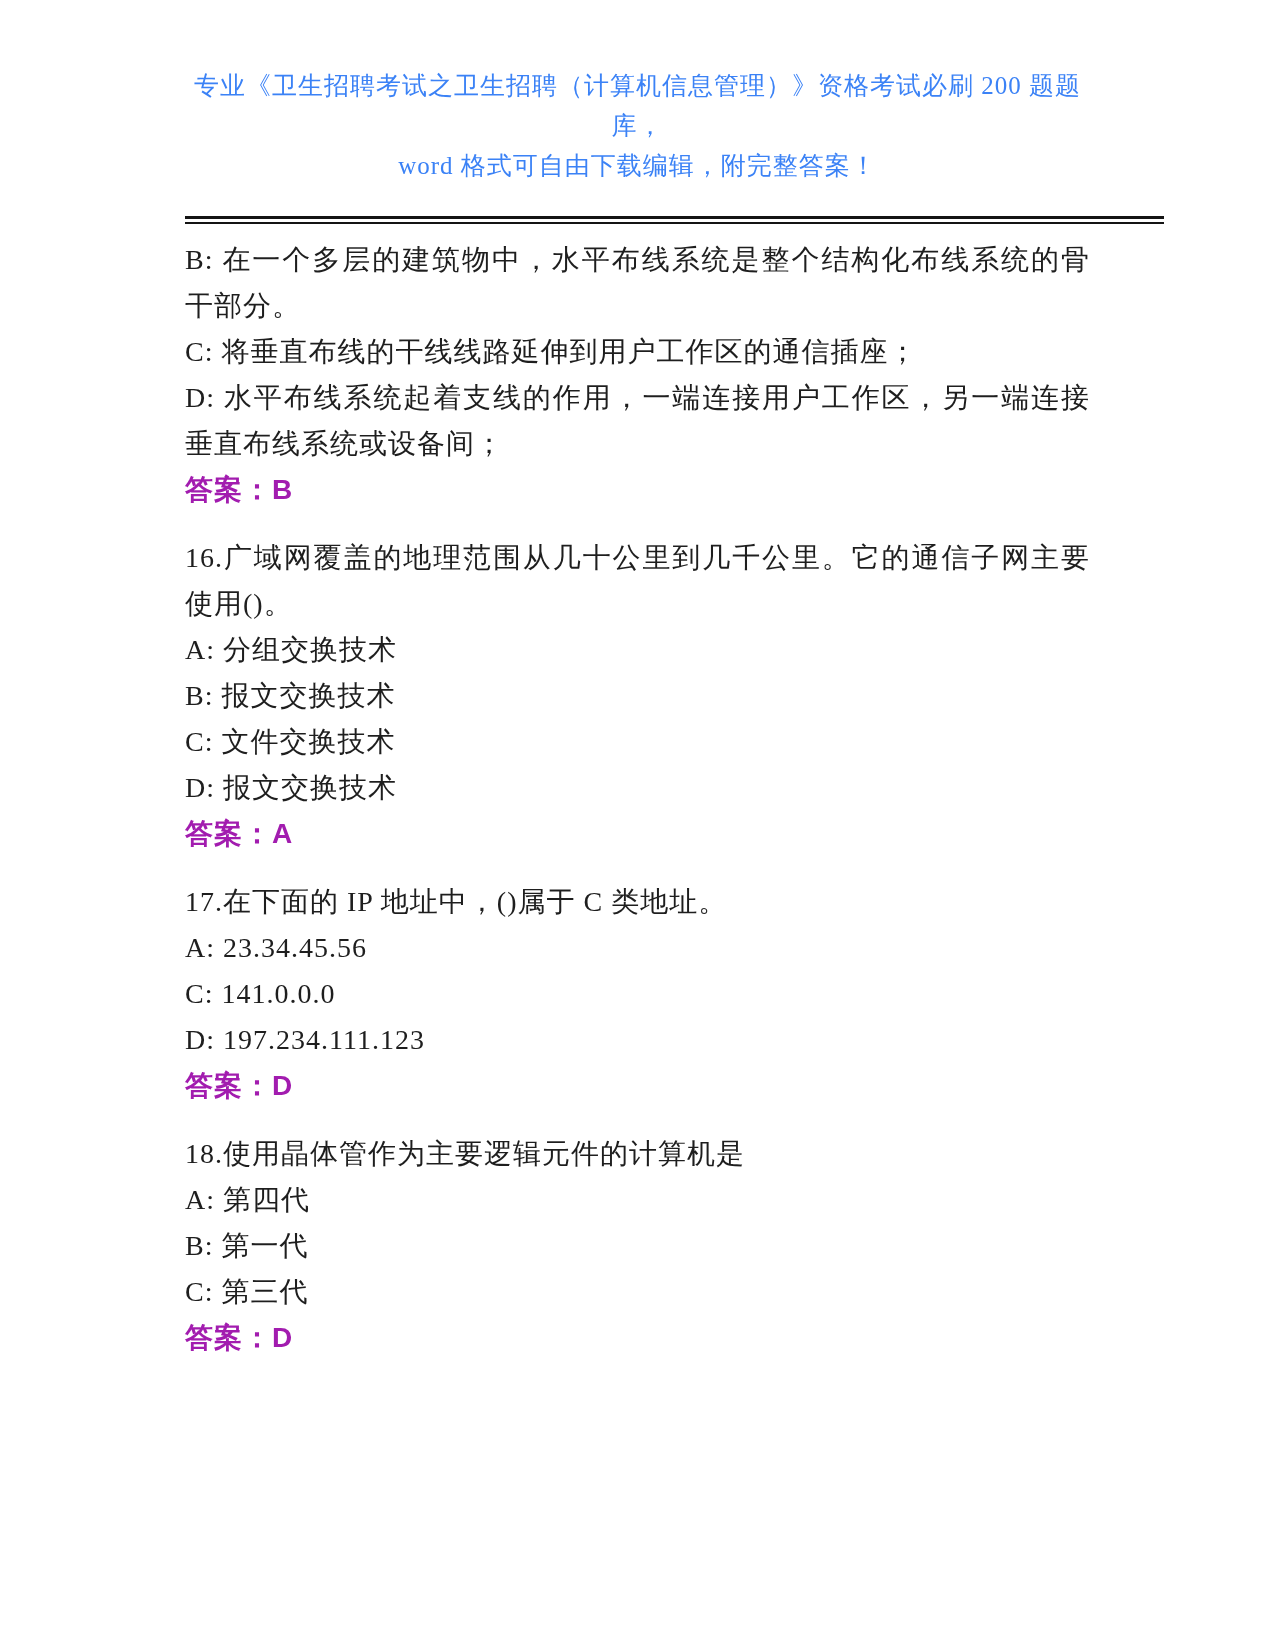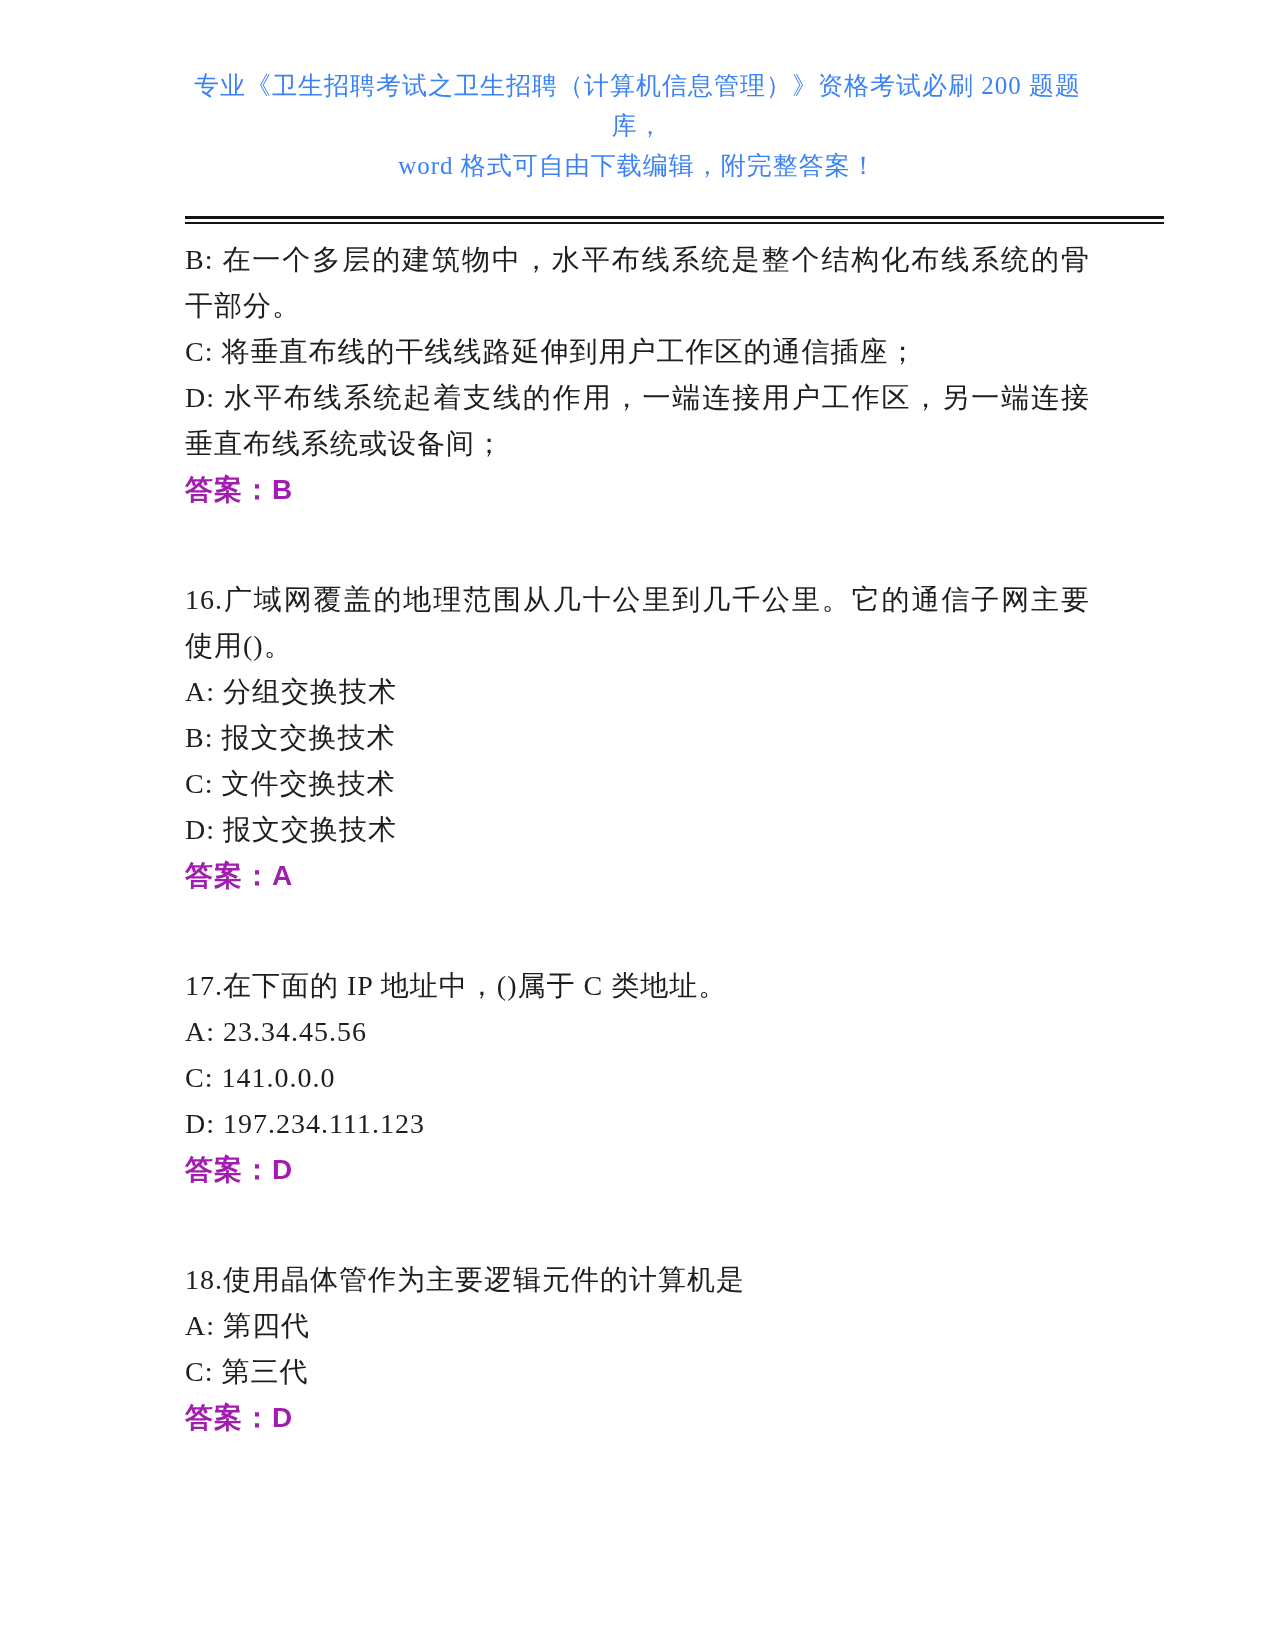--- a/index.html
+++ b/index.html
@@ -34,21 +34,21 @@
     border-bottom: 2px solid #141414;
   }
   .content {
     margin-left: 185px;
     width: 905px;
     font-size: 28px;
     line-height: 46px;
     letter-spacing: 1px;
   }
   .block {
-    margin-top: 64px;
+    margin-top: 22px;
   }
   .block:first-child {
     margin-top: 13px;
   }
   .content p {
     margin: 0;
     text-align: justify;
   }
   .content p.answer {
     font-family: "Liberation Sans", "DejaVu Sans", sans-serif;
@@ -91,18 +91,19 @@
       <p>17.在下面的 IP 地址中，()属于 C 类地址。</p>
       <p>A: 23.34.45.56</p>
       <p>C: 141.0.0.0</p>
       <p>D: 197.234.111.123</p>
       <p class="answer">答案：D</p>
     </section>
 
     <section class="block">
       <p>18.使用晶体管作为主要逻辑元件的计算机是</p>
       <p>A: 第四代</p>
+      <p>B: 第一代</p>
       <p>C: 第三代</p>
       <p class="answer">答案：D</p>
     </section>
 
   </div>
 </div>
 
 </body></html>

